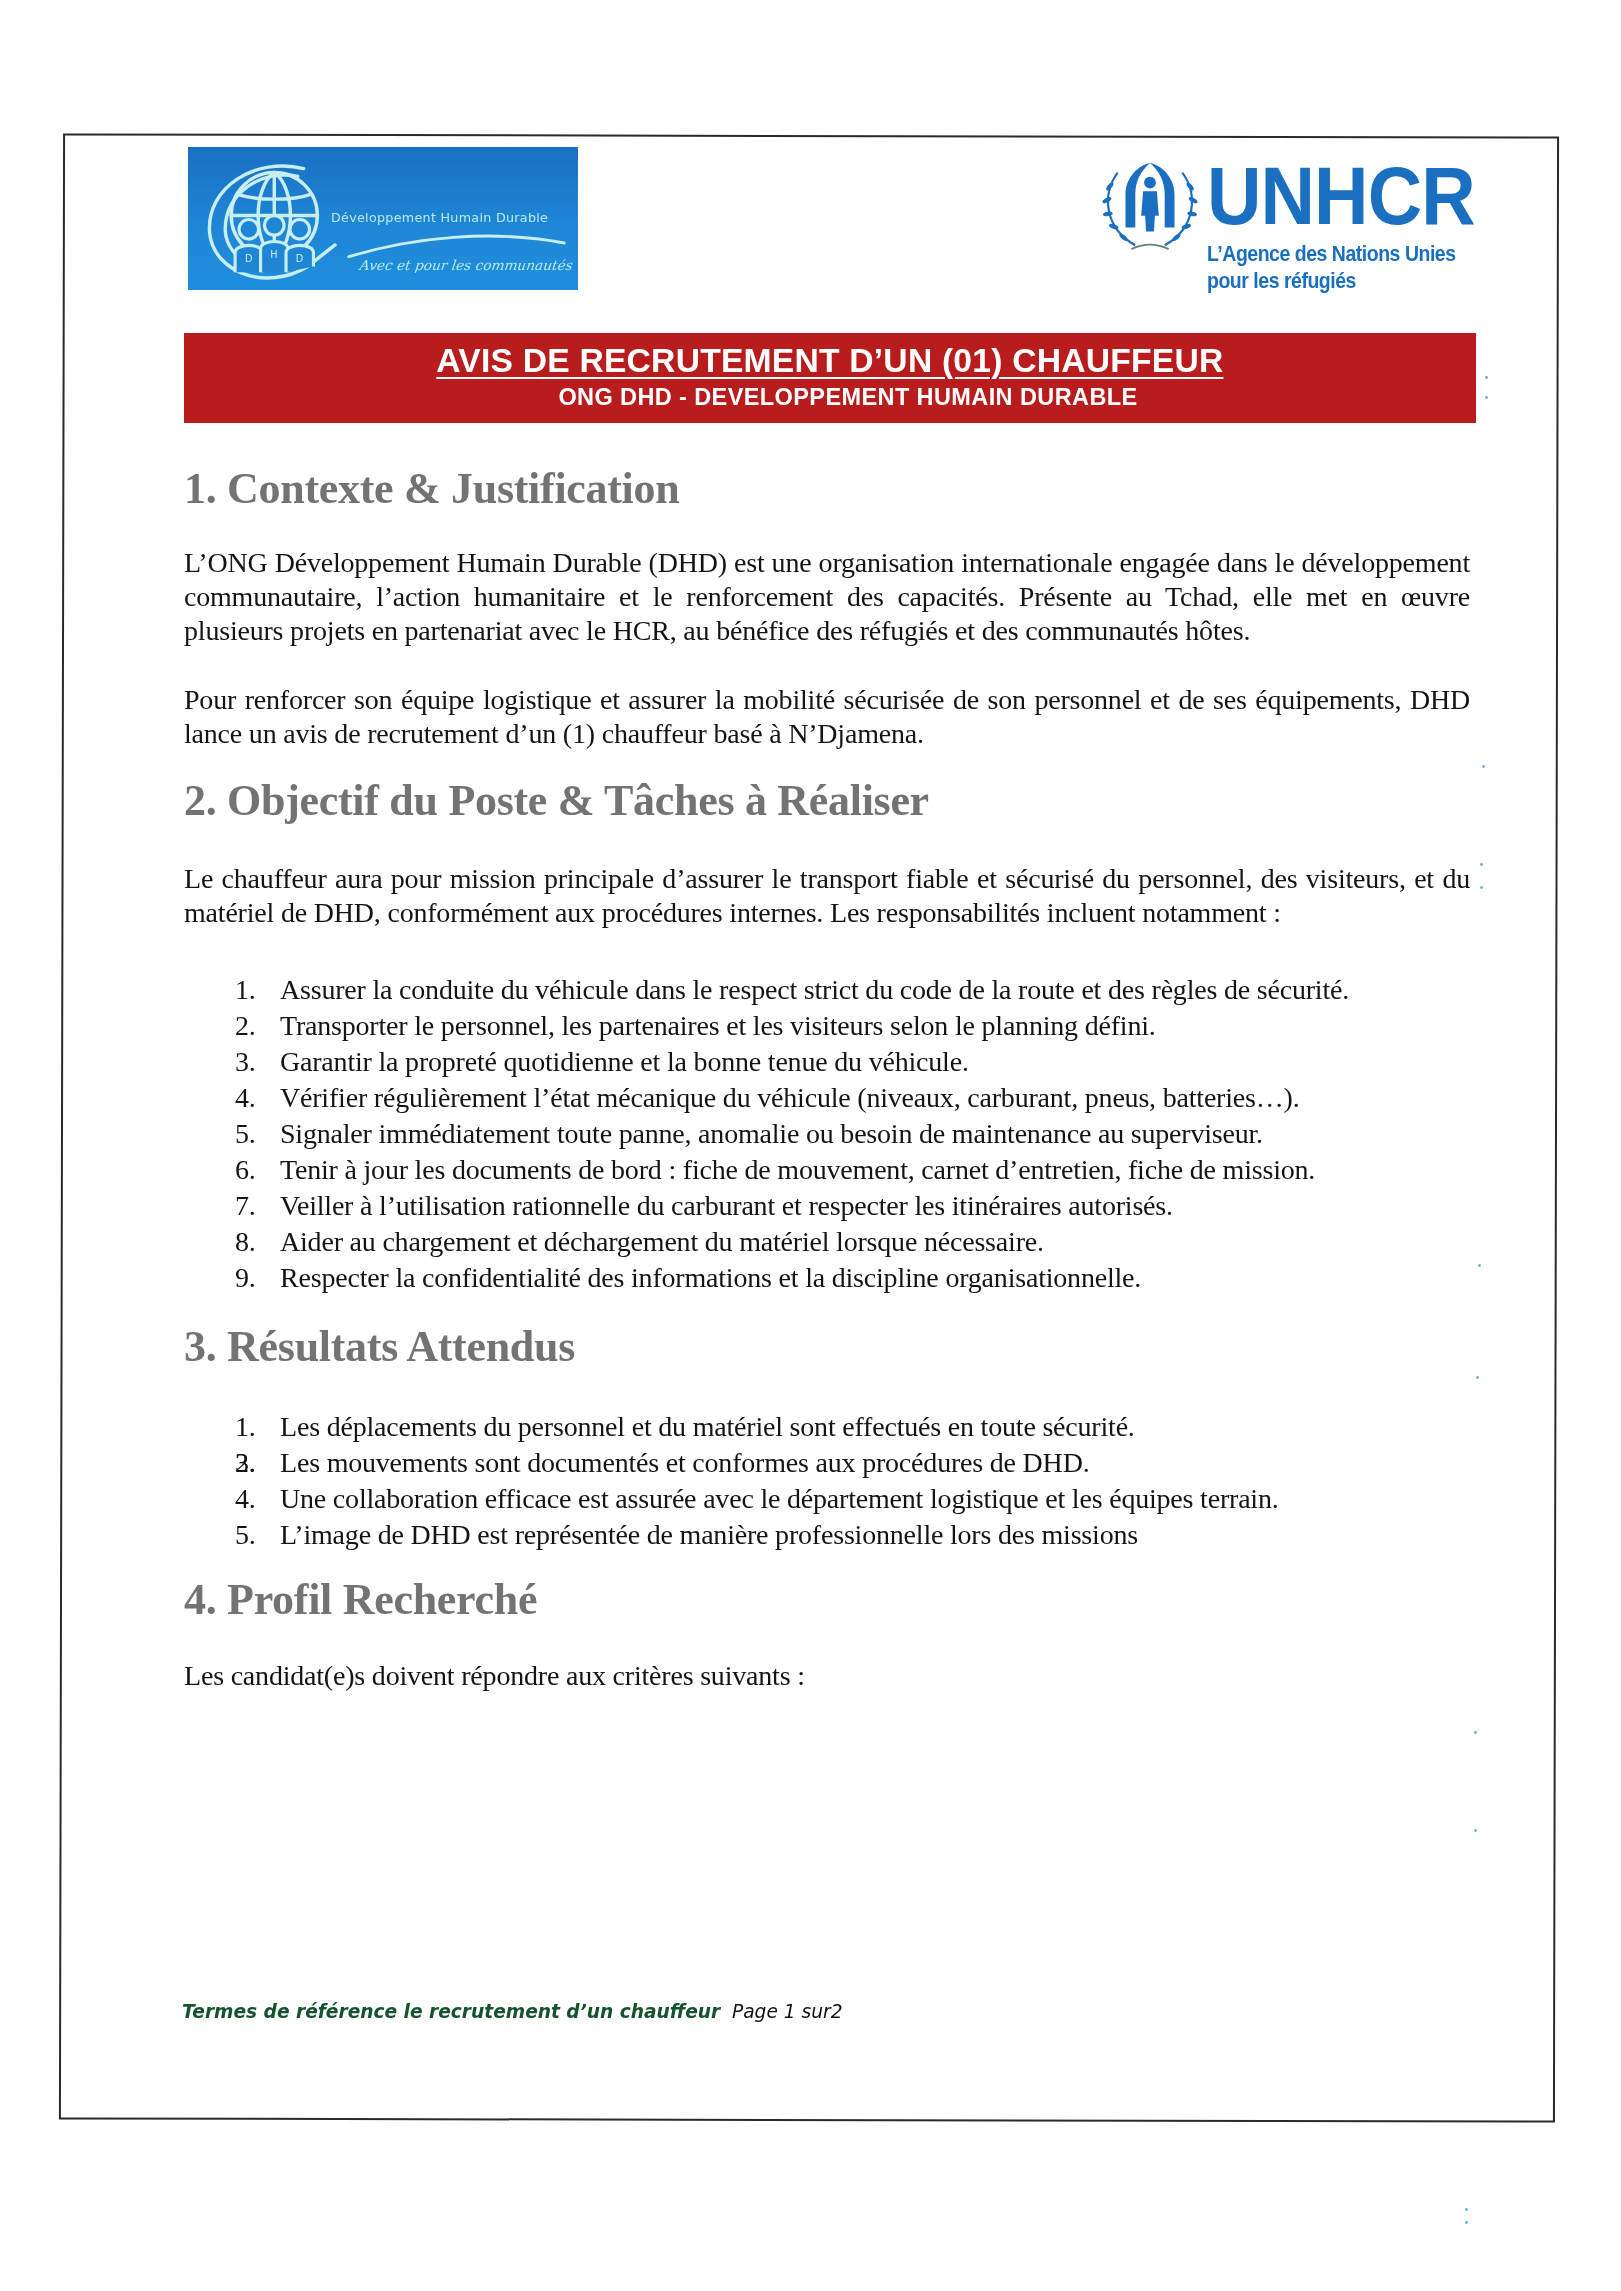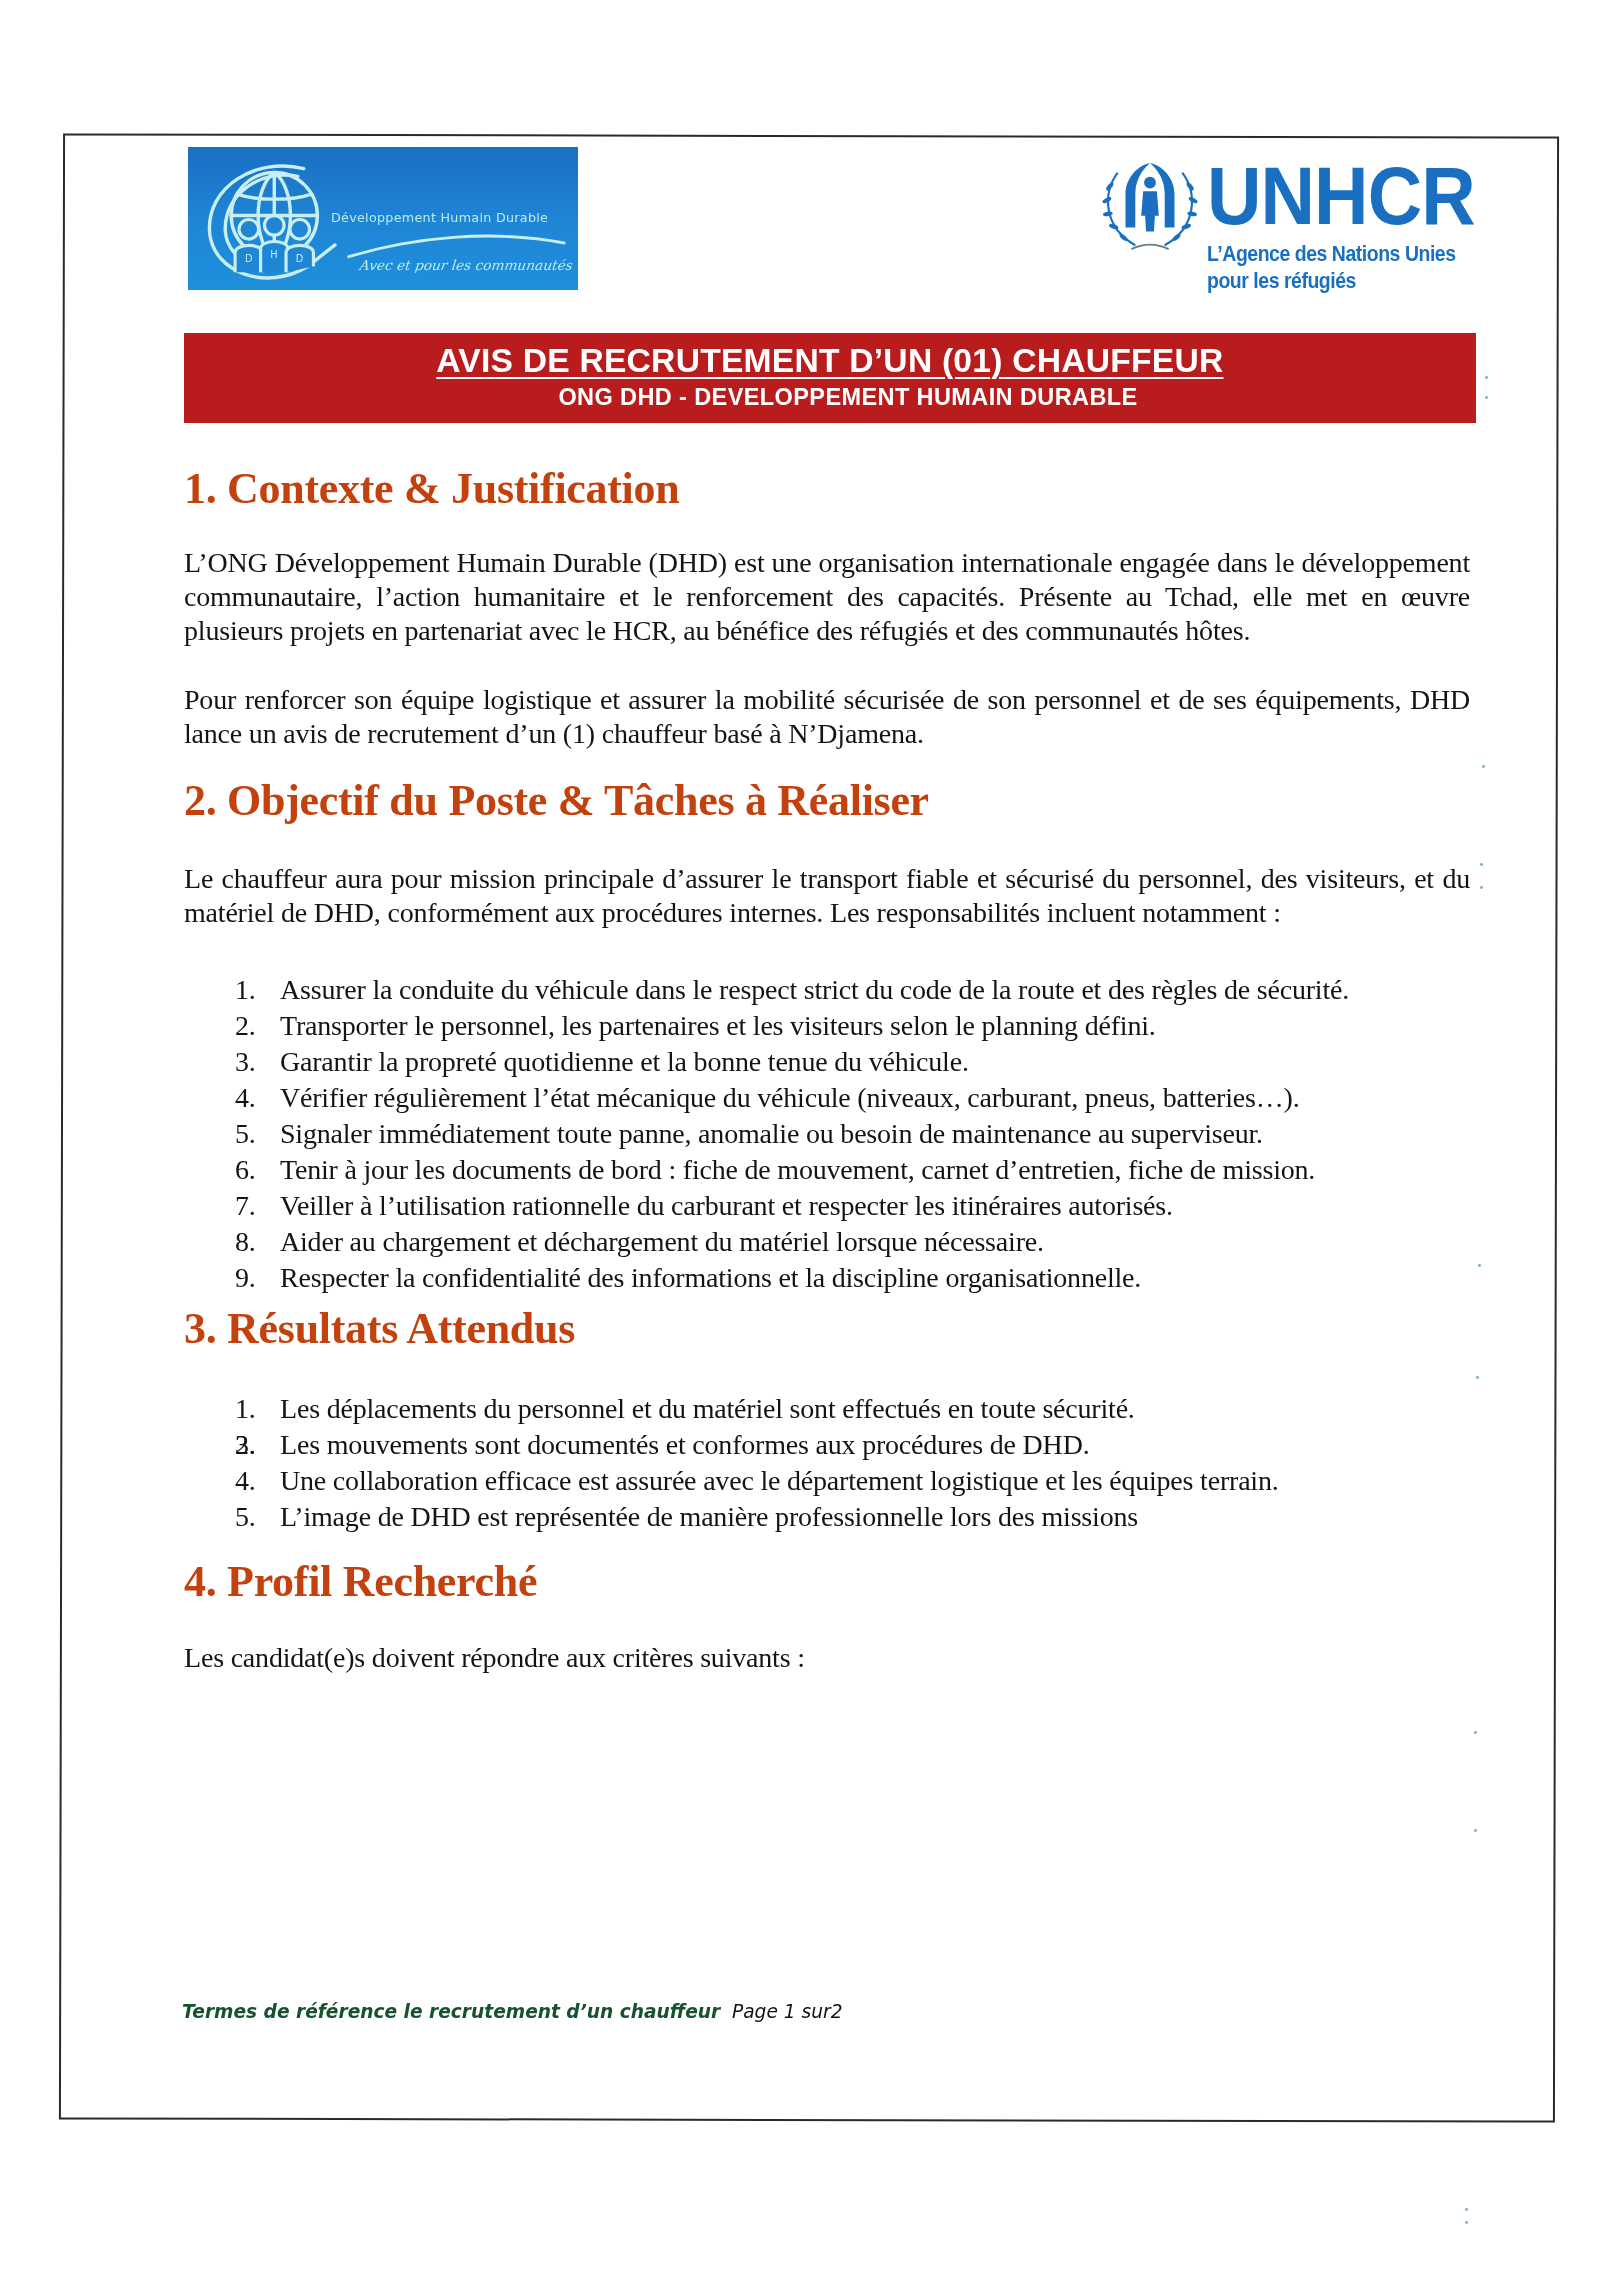--- a/index.html
+++ b/index.html
@@ -131,21 +131,21 @@
     
     .content {
       position: absolute;
       left: 184px;
       top: 461px;
       width: 1286px;
     }
     .section-heading {
       font-family: "Liberation Serif", serif;
       font-weight: bold;
-      color: #c2410c;
+      color: #737373;
       font-size: 44px;
       margin: 0;
       line-height: 1.1;
       letter-spacing: -0.3px;
     }
     .para {
       font-size: 28px;
       line-height: 34px;
       text-align: justify;
       margin: 0;
@@ -169,21 +169,21 @@
       left: 51px;
       top: 0;
     }
 
     #h1 { margin-top: 3.9px; }
     #p1 { margin-top: 33px; }
     #p2 { margin-top: 35px; }
     #h2 { margin-top: 25.5px; }
     #p3 { margin-top: 37px; }
     #tasks { margin-top: 42px; }
-    #h3 { margin-top: 9px; }
+    #h3 { margin-top: 27px; }
     #results { margin-top: 37px; }
     #h4 { margin-top: 23.5px; }
     #p4 { margin-top: 35px; }
 
     .footer {
       position: absolute;
       left: 182px;
       top: 2001px;
       font-family: "DejaVu Sans", sans-serif;
       font-style: italic;

